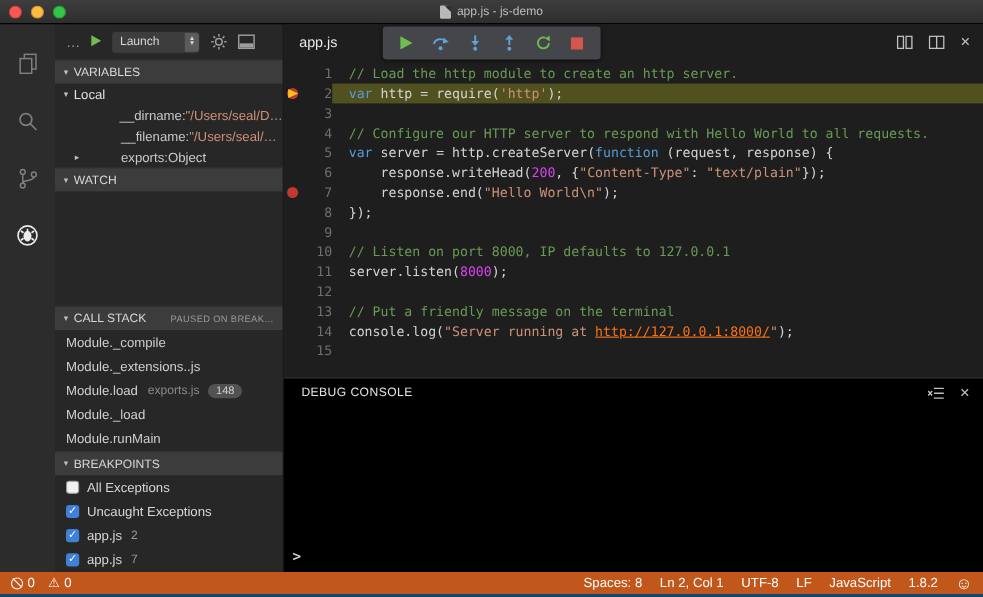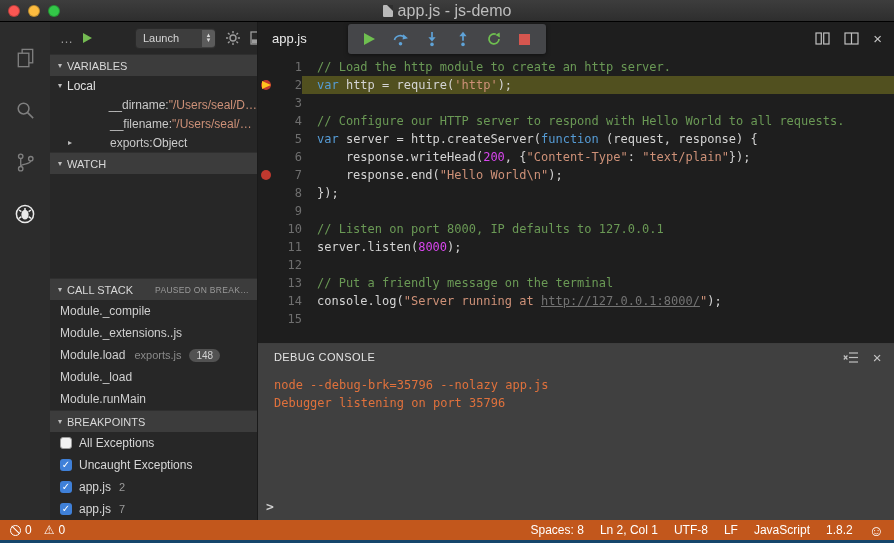--- a/index.html
+++ b/index.html
@@ -7,22 +7,22 @@
        font-family:"Liberation Sans",sans-serif;}
   .window{width:894px;height:543px;display:flex;flex-direction:column;}
 
   
   .titlebar{flex:0 0 22px;height:22px;background:linear-gradient(#3d3d3d,#2e2e2e);
     border-bottom:1px solid #000;box-sizing:border-box;position:relative;
     display:flex;align-items:center;}
   .traffic{display:flex;gap:8px;margin-left:8px;}
   .tl{width:12px;height:12px;border-radius:50%;box-sizing:border-box;border:1px solid rgba(0,0,0,.25);}
   .tl.red{background:#fc5753}.tl.yellow{background:#fdbc40}.tl.green{background:#33c748}
-  .title-center{position:absolute;left:0;right:0;text-align:center;color:#bdbdbd;font-size:16px;
-    display:flex;justify-content:center;align-items:center;gap:5px;pointer-events:none;}
+  .title-center{position:absolute;left:0;right:0;text-align:center;color:#bdbdbd;font-size:11px;
+    display:flex;justify-content:center;align-items:flex-start;gap:5px;pointer-events:none;}
   .doc-icon{width:10px;height:12px;background:#b9b9b9;border-radius:1px;display:inline-block;position:relative;}
   .doc-icon::after{content:'';position:absolute;right:0;top:0;border:3px solid #2e2e2e;
     border-left-color:transparent;border-bottom-color:transparent;}
 
   
   .main{flex:1 1 auto;display:flex;min-height:0;}
 
   
   .activitybar{flex:0 0 50px;width:50px;background:#2c2c2c;display:flex;flex-direction:column;
     align-items:center;padding-top:10px;}
@@ -31,21 +31,21 @@
 
   
   .sidebar{flex:0 0 208px;width:208px;background:#272727;display:flex;flex-direction:column;
     border-right:1px solid #1a1a1a;box-sizing:border-box;min-height:0;overflow:hidden;color:#cccccc;}
   .side-toolbar{flex:0 0 32px;display:flex;align-items:center;gap:9px;padding:0 10px;}
   .overflow{color:#9a9a9a;font-size:13px;letter-spacing:1px;}
   .start-tri{width:0;height:0;border-left:9px solid #74ba52;border-top:5.5px solid transparent;
     border-bottom:5.5px solid transparent;display:inline-block;}
   .config-select{flex:0 0 auto;width:72px;height:19px;background:#3d3d3d;border:1px solid #2a2a2a;
     border-radius:4px;display:flex;align-items:center;justify-content:space-between;
-    padding-left:7px;font-size:11px;color:#d6d6d6;margin-left:34px;}
+    padding-left:7px;font-size:11px;color:#d6d6d6;}
   .stepper{width:13px;height:17px;background:#5b5b5b;border-radius:0 3px 3px 0;display:flex;
     flex-direction:column;align-items:center;justify-content:center;line-height:5px;font-size:6px;color:#d9d9d9;}
   .section-header{flex:0 0 22px;height:22px;background:#3c3c3c;display:flex;align-items:center;
     padding:0 8px;font-size:11px;color:#d8d8d8;border-top:1px solid #2f2f2f;box-sizing:border-box;}
   .section-header .twisty{font-size:8px;margin-right:5px;color:#bdbdbd;}
   .cs-status{margin-left:auto;font-size:8.5px;color:#9a9a9a;letter-spacing:.3px;}
   .scope-row{height:19px;display:flex;align-items:center;padding-left:8px;font-size:12px;color:#e0e0e0;}
   .scope-row .twisty{font-size:8px;margin-right:5px;color:#bdbdbd;}
   .var-row{height:19px;display:flex;align-items:center;padding-left:18px;font-size:12px;white-space:nowrap;overflow:hidden;}
   .twisty.tiny{font-size:8px;color:#bdbdbd;width:8px;display:inline-block;margin-right:2px;}
@@ -84,24 +84,24 @@
     font-size:12px;white-space:pre;}
   .bp-margin{flex:0 0 18px;width:18px;position:relative;}
   .line-num{flex:0 0 26px;width:26px;text-align:right;color:#6f6f6f;}
   .line-code{flex:1 1 auto;padding-left:15px;}
   .code-line.current .line-code{background:#51501f;}
   .bp-dot{position:absolute;left:3px;top:4px;width:10px;height:10px;border-radius:50%;background:#c0392f;}
   .bp-arrow{position:absolute;left:4px;top:4.5px;width:0;height:0;border-left:9px solid #ffc31e;
     border-top:4.5px solid transparent;border-bottom:4.5px solid transparent;}
   .tk-c{color:#6a9955}.tk-k{color:#569cd6}.tk-s{color:#ce9178}
   .tk-n{color:#d946ef}.tk-p{color:#d4d4d4}
-  .tk-l{color:#737373;text-decoration:underline;}
-
-  
-  .console{flex:1 1 auto;border-top:1px solid #3e3e3e;position:relative;background:#404040;min-height:0;}
+  .tk-l{color:#f97316;text-decoration:underline;}
+
+  
+  .console{flex:1 1 auto;border-top:1px solid #3e3e3e;position:relative;background:#000000;min-height:0;}
   .console-header{height:26px;display:flex;align-items:center;padding:0 12px 0 16px;
     font-size:11px;color:#e4e4e4;letter-spacing:.4px;}
   .console-actions{margin-left:auto;display:flex;align-items:center;gap:14px;}
   .console-body{padding:6px 0 0 16px;font-family:"DejaVu Sans Mono",monospace;font-size:12px;
     line-height:18px;color:#e0713c;}
   .console-prompt{position:absolute;left:8px;bottom:6px;color:#d0d0d0;
     font-family:"DejaVu Sans Mono",monospace;font-size:13px;font-weight:bold;}
 
   
   .statusbar{flex:0 0 20px;height:20px;background:#c2571c;display:flex;align-items:center;
@@ -380,24 +380,20 @@
                     <line x1="6" y1="6.5" x2="15" y2="6.5"></line>
                     <line x1="6" y1="11" x2="15" y2="11"></line>
                 <line x1="0.8" y1="4.5" x2="4.4" y2="8.5"></line>
                     <line x1="4.4" y1="4.5" x2="0.8" y2="8.5"></line>
                   </g>
                 </svg>
             </span>
             <span class="xbtn">×</span>
           </span>
         </div>
-        <div class="console-body" id="console-lines">
-            <div class="console-line">node --debug-brk=35796 --nolazy app.js</div>
-            <div class="console-line">Debugger listening on port 35796</div>
-          </div>
         <div class="console-prompt">
           <span>&gt;</span>
         </div>
       </div>
     </div>
   </div>
 
   <div class="statusbar" style="background: rgb(194, 87, 28);">
     <div class="sb-left">
       <span class="sb-group">

